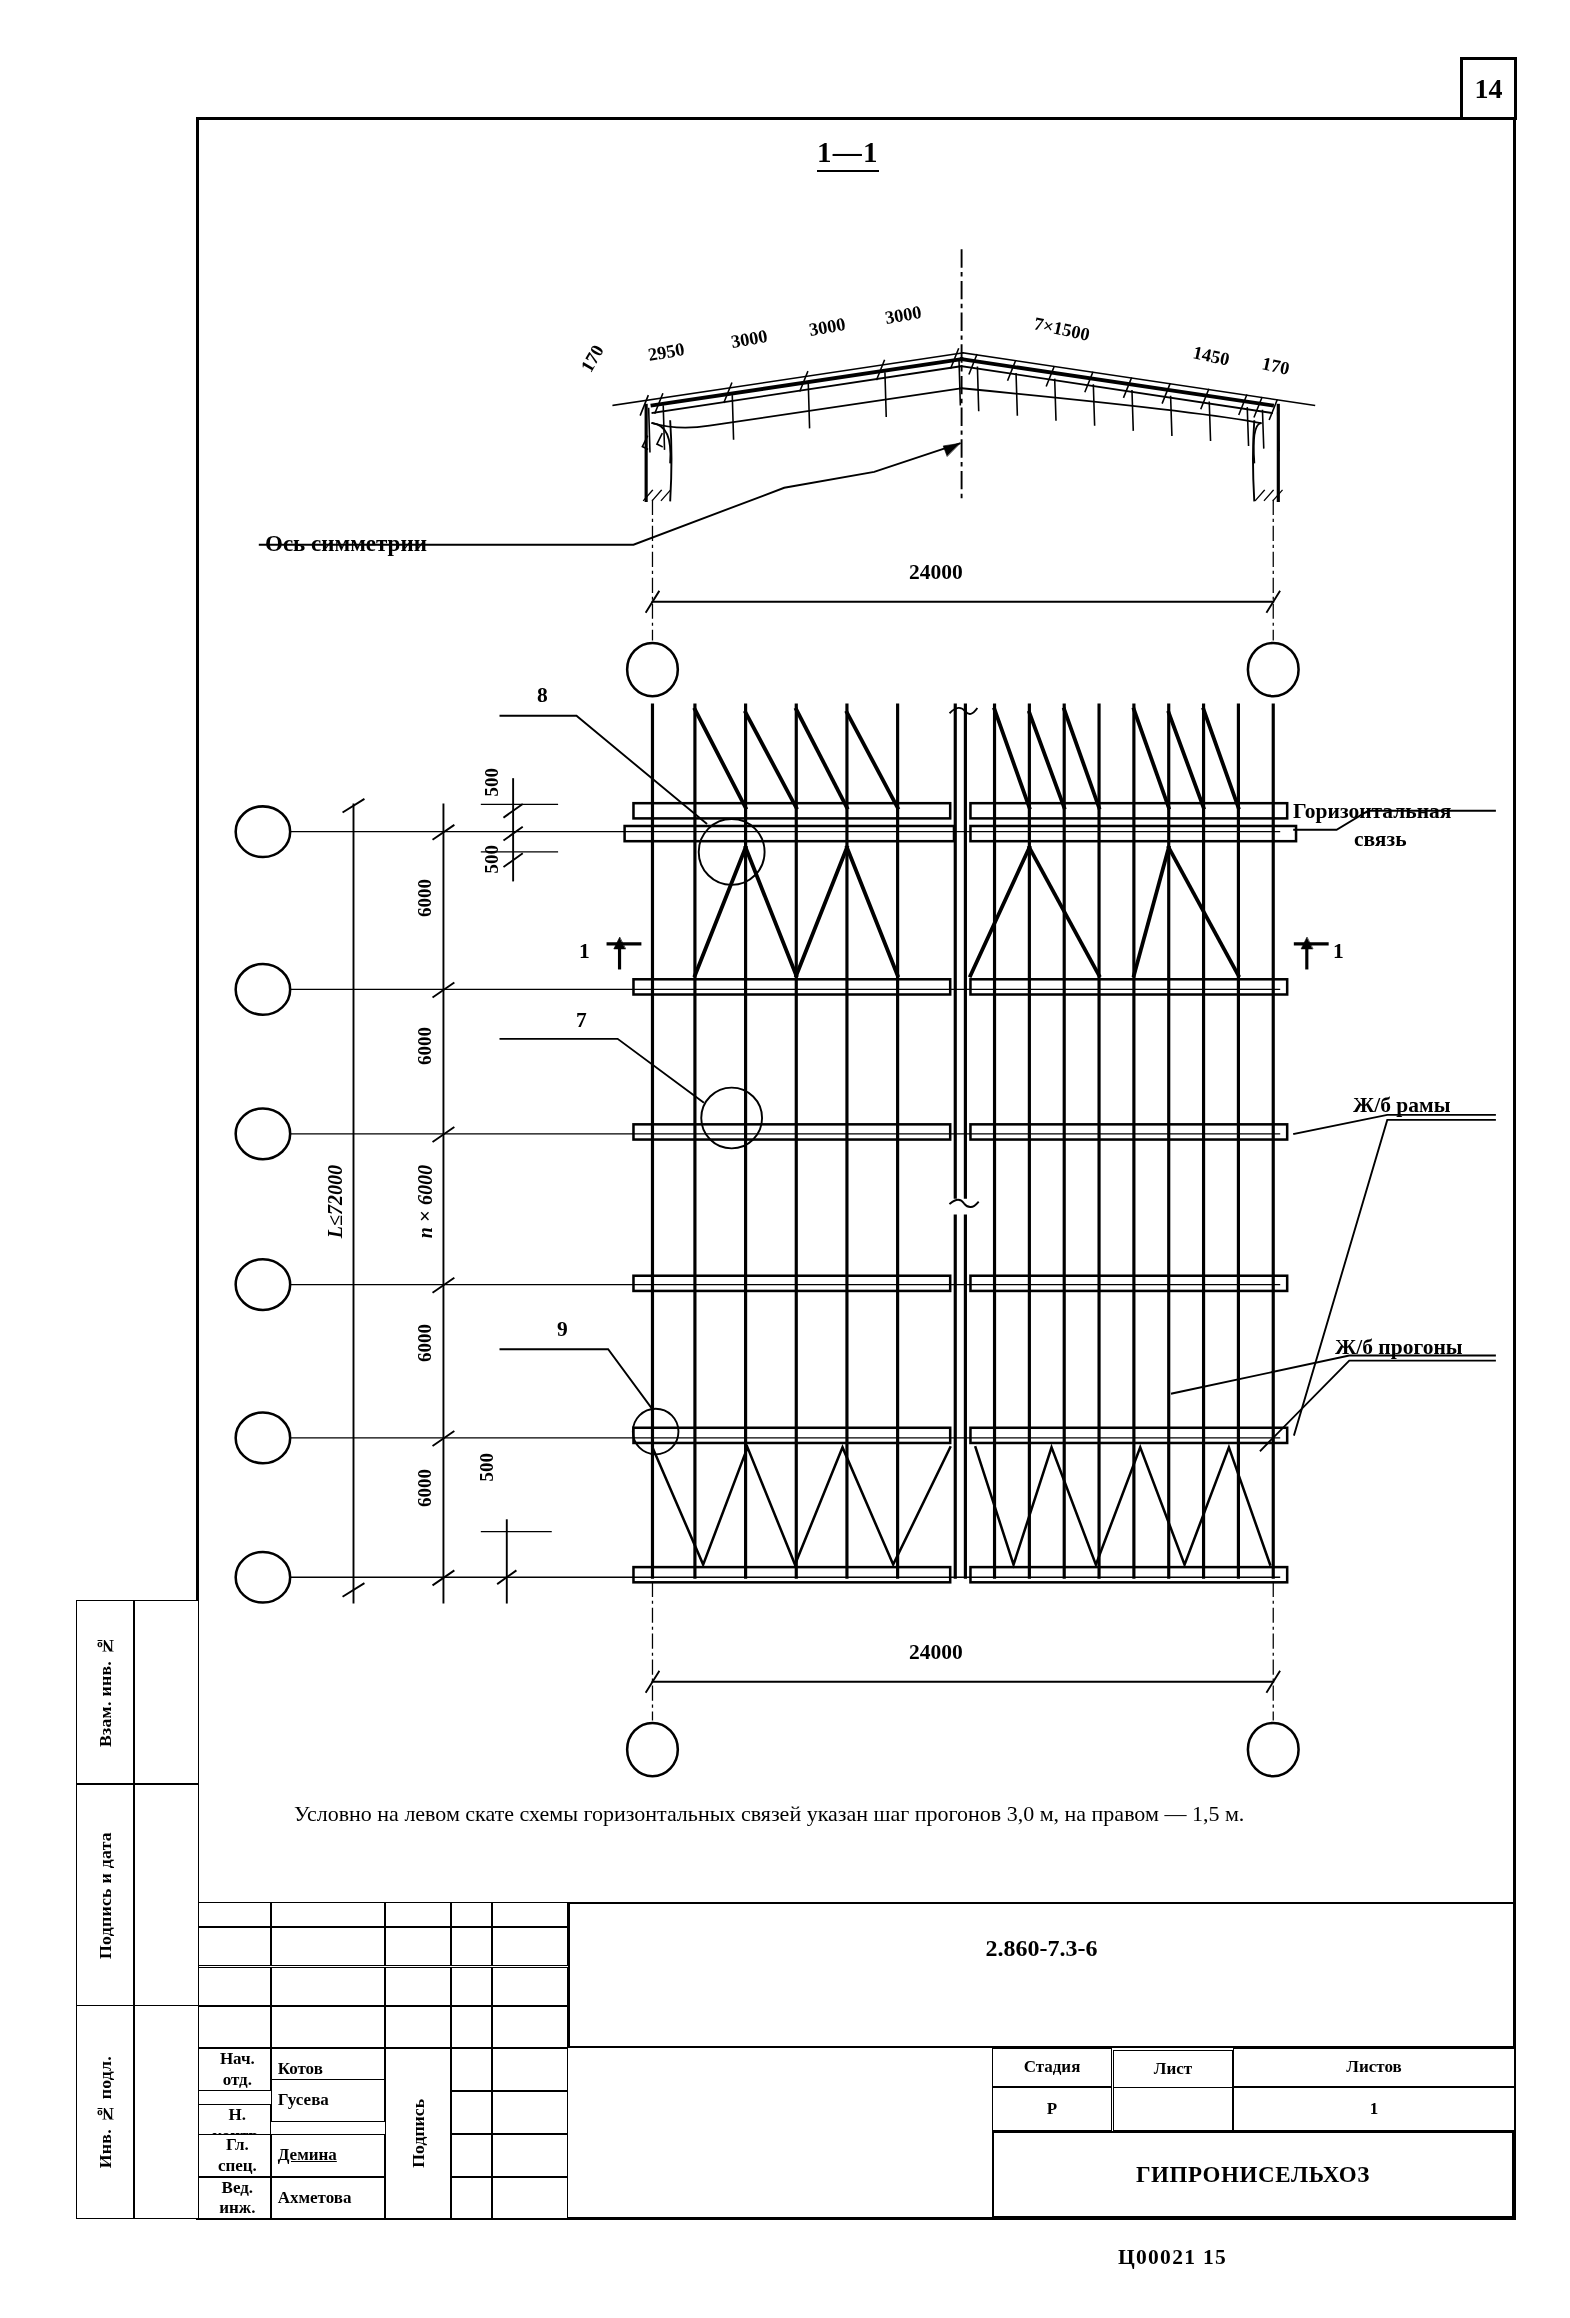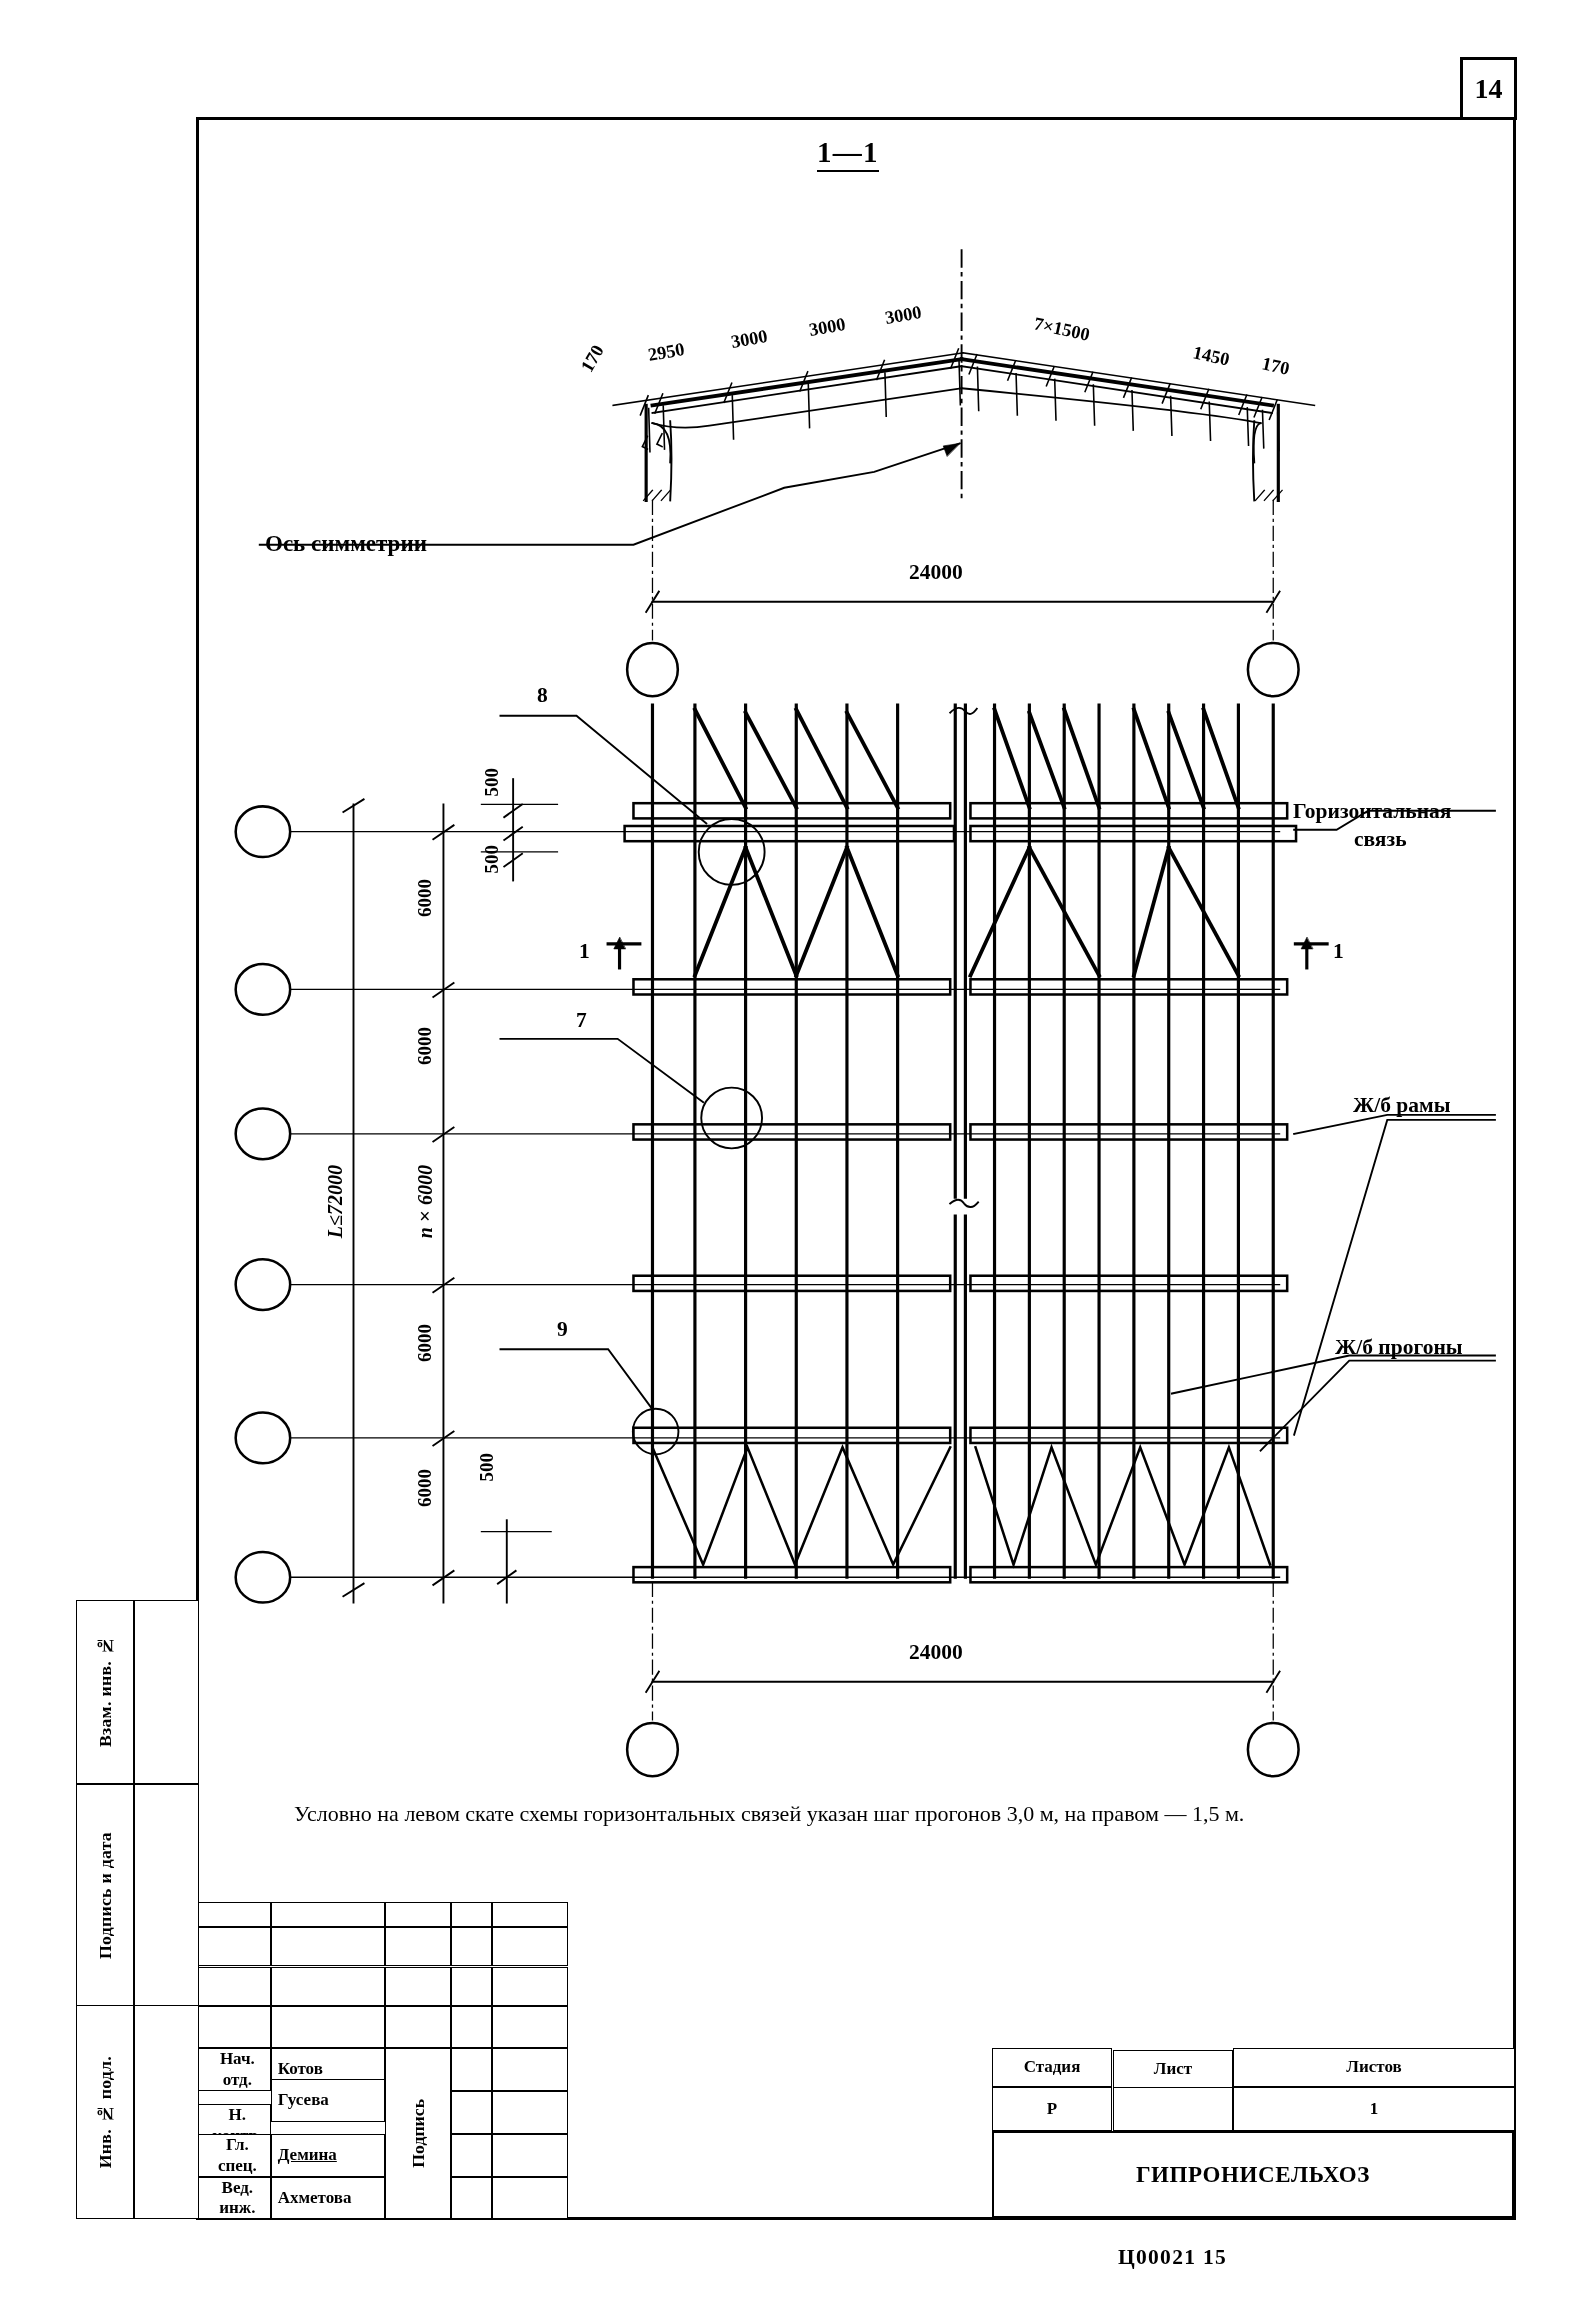--- a/index.html
+++ b/index.html
@@ -379,20 +379,21 @@
 
   <div class="tb lft" style="left:0;top:275px;width:73px;height:42px;">Вед. инж.</div>
   <div class="tb lft" style="left:73px;top:275px;width:114px;height:42px;">Ахметова</div>
   <div class="tb" style="left:253px;top:275px;width:41px;height:42px;"></div>
   <div class="tb" style="left:294px;top:275px;width:76px;height:42px;"></div>
 
   <div class="tb vtxt" style="left:187px;top:146px;width:66px;height:171px;">
     <span>Подпись</span>
   </div>
 
+  <div class="tb thick" style="left:370px;top:0;width:947px;height:146px;align-items:flex-start;padding-top:30px;font-size:24px;">2.860-7.3-6</div>
 
 
   <div class="tb" style="left:794px;top:146px;width:120px;height:39px;text-align:right;">Стадия</div>
   <div class="tb" style="left:915px;top:148px;width:120px;height:39px;">Лист</div>
   <div class="tb" style="left:1035px;top:146px;width:282px;height:39px;">Листов</div>
 
   <div class="tb" style="left:794px;top:185px;width:120px;height:44px;">Р</div>
   <div class="tb" style="left:915px;top:185px;width:120px;height:44px;"></div>
   <div class="tb" style="left:1035px;top:185px;width:282px;height:44px;">1</div>
 

